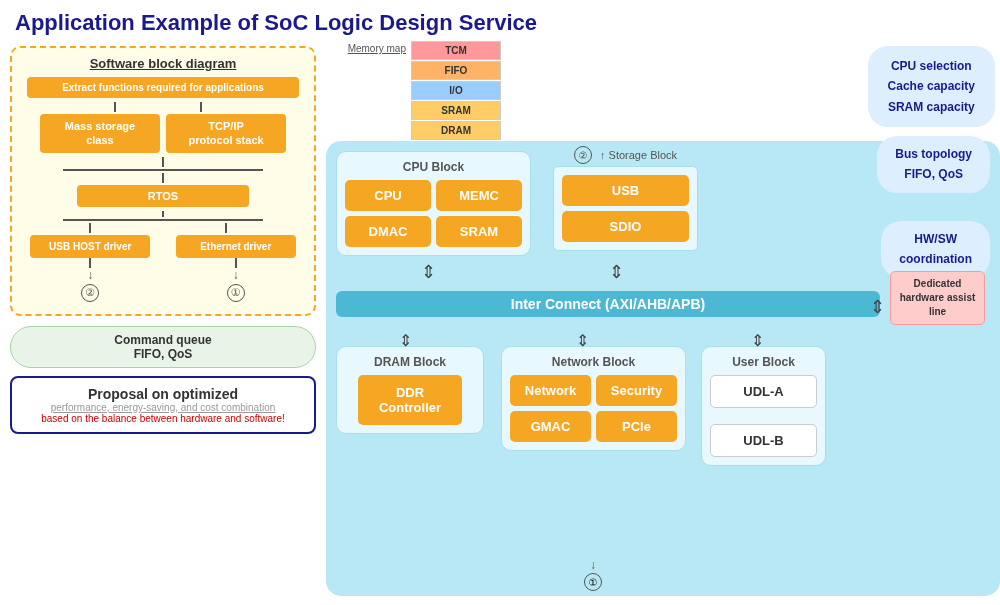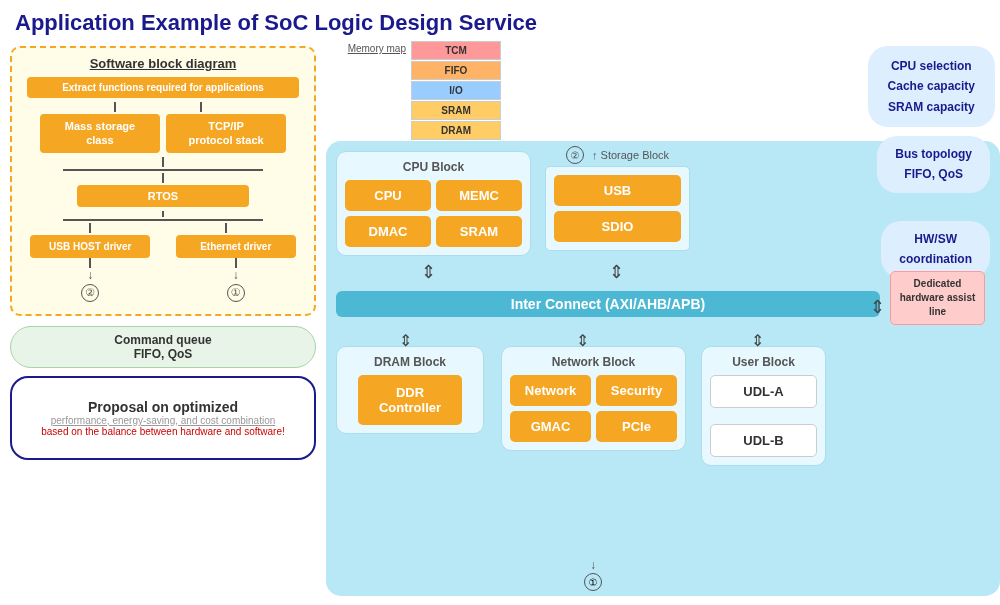--- a/index.html
+++ b/index.html
@@ -88,22 +88,22 @@
       border-radius: 50px;
       padding: 6px 12px;
       text-align: center;
       font-size: 12px;
       font-weight: bold;
       color: #333;
       margin: 5px 0;
     }
     .proposal-box {
       border: 2px solid #1a1a8c;
-      border-radius: 18px;
-      padding: 21px;
+      border-radius: 8px;
+      padding: 8px;
       margin-top: 8px;
     }
     .proposal-title {
       font-size: 14px;
       font-weight: bold;
       color: #333;
       text-align: center;
     }
     .proposal-sub {
       font-size: 10px;
@@ -338,21 +338,21 @@
       <div class="cpu-block" style="position:absolute; top:10px; left:10px; width:195px; background:#e8f8ff; border:1.5px solid #aaddee; border-radius:10px; padding:8px;">
         <div class="block-title">CPU Block</div>
         <div class="block-inner-grid">
           <div class="inner-box">CPU</div>
           <div class="inner-box">MEMC</div>
           <div class="inner-box">DMAC</div>
           <div class="inner-box">SRAM</div>
         </div>
       </div>
 
-      <div style="position:absolute; top:5px; left:219px; width:145px;">
+      <div style="position:absolute; top:5px; left:227px; width:145px;">
         <div style="text-align:center; font-size:11px; color:#555; margin-bottom:2px;">
           <span style="border:1.5px solid #555; border-radius:50%; width:18px; height:18px; display:inline-flex; align-items:center; justify-content:center; font-size:10px;">②</span>
           <span style="font-size:11px; color:#555; margin-left:5px;">↑ Storage Block</span>
         </div>
         <div style="background:#e8f8ff; border:1.5px solid #aaddee; border-radius:5px; padding:8px;">
           <div style="display:grid; grid-template-columns:1fr; gap:5px;">
             <div class="inner-box">USB</div>
             <div class="inner-box">SDIO</div>
           </div>
         </div>

